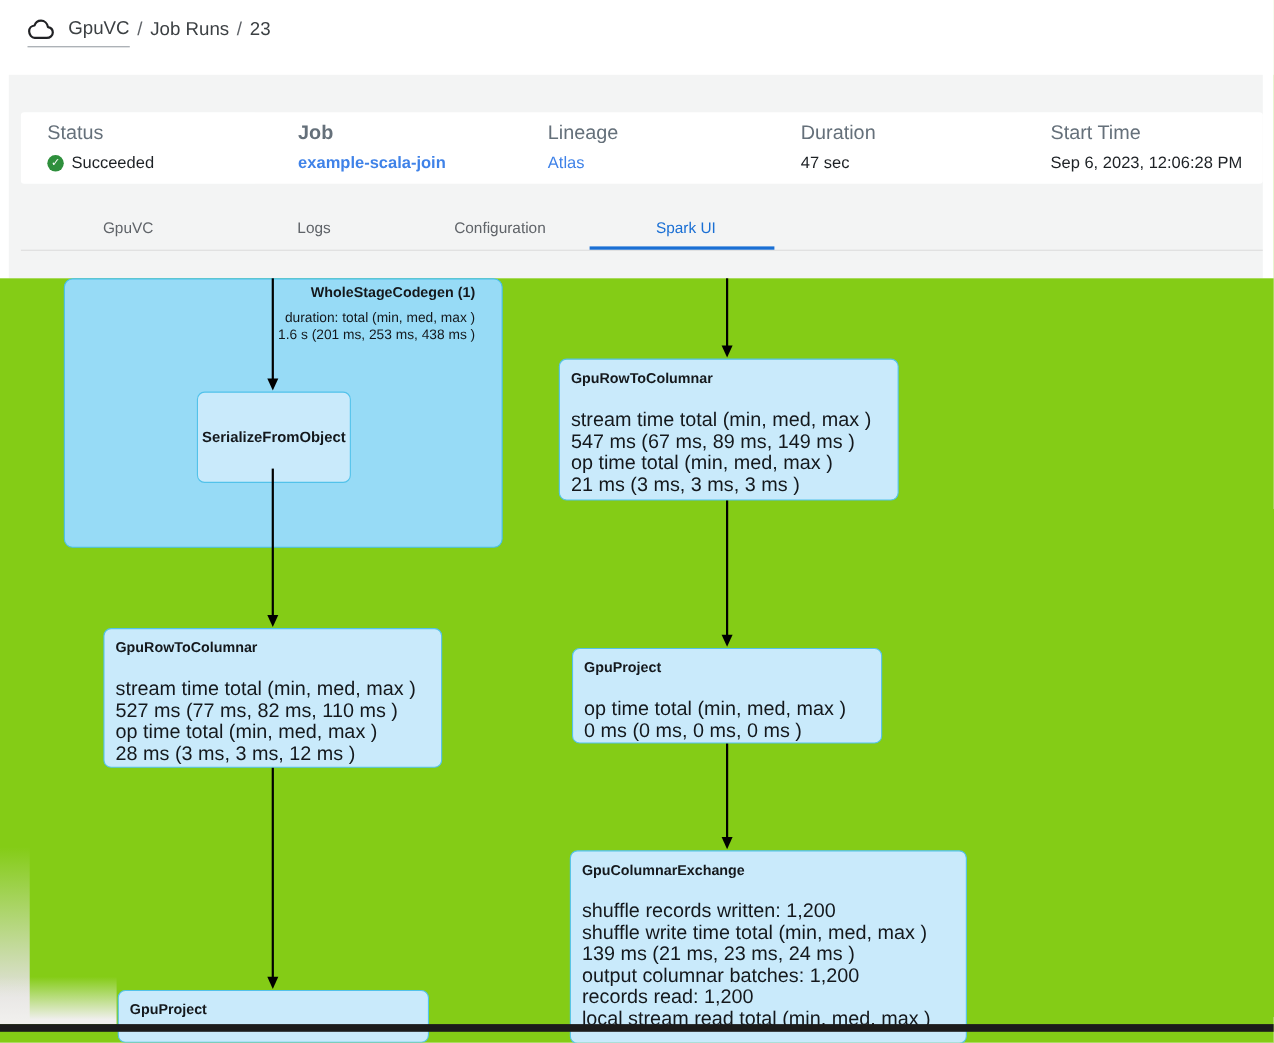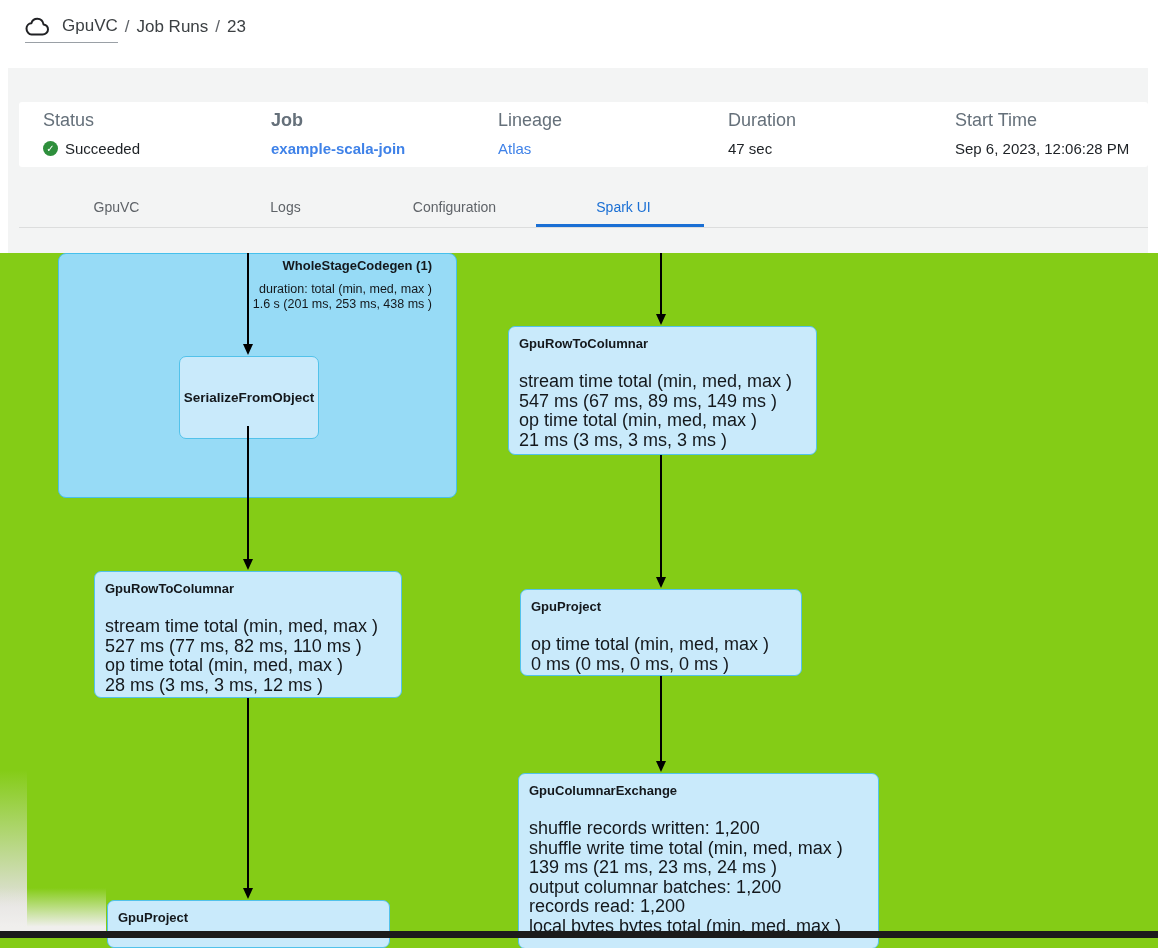--- a/index.html
+++ b/index.html
@@ -201,21 +201,21 @@
     </div>
 
     <div class="node n-gce">
       <div class="node-title">GpuColumnarExchange</div>
       <div class="node-lines">
           <div>shuffle records written: 1,200</div>
           <div>shuffle write time total (min, med, max )</div>
           <div>139 ms (21 ms, 23 ms, 24 ms )</div>
           <div>output columnar batches: 1,200</div>
           <div>records read: 1,200</div>
-          <div>local bytes bytes total (min, med, max )</div>
+          <div>local stream read total (min, med, max )</div>
         </div>
     </div>
 
     <div class="node n-gp-bottom">
       <div class="node-title">GpuProject</div>
     </div>
 
     <div class="fade-left"></div>
     <div class="fade-bottom"></div>
   </div>

